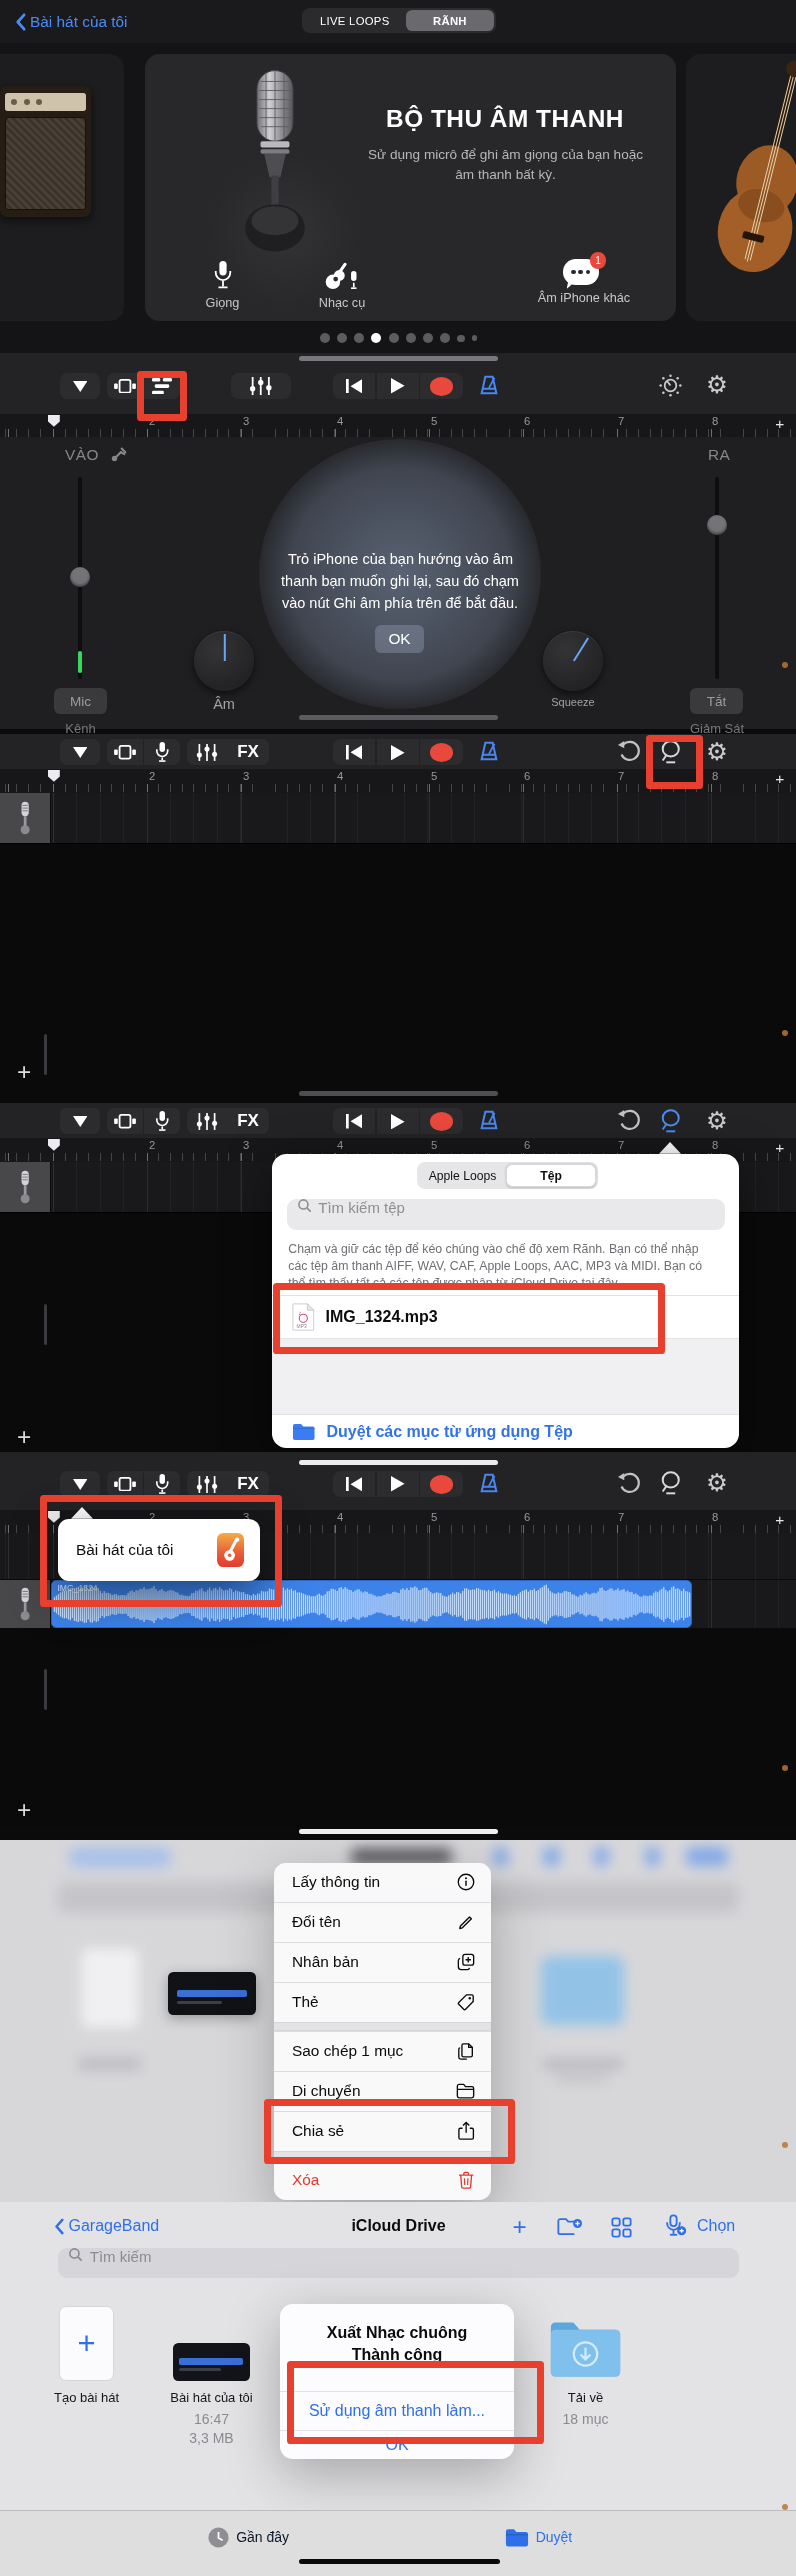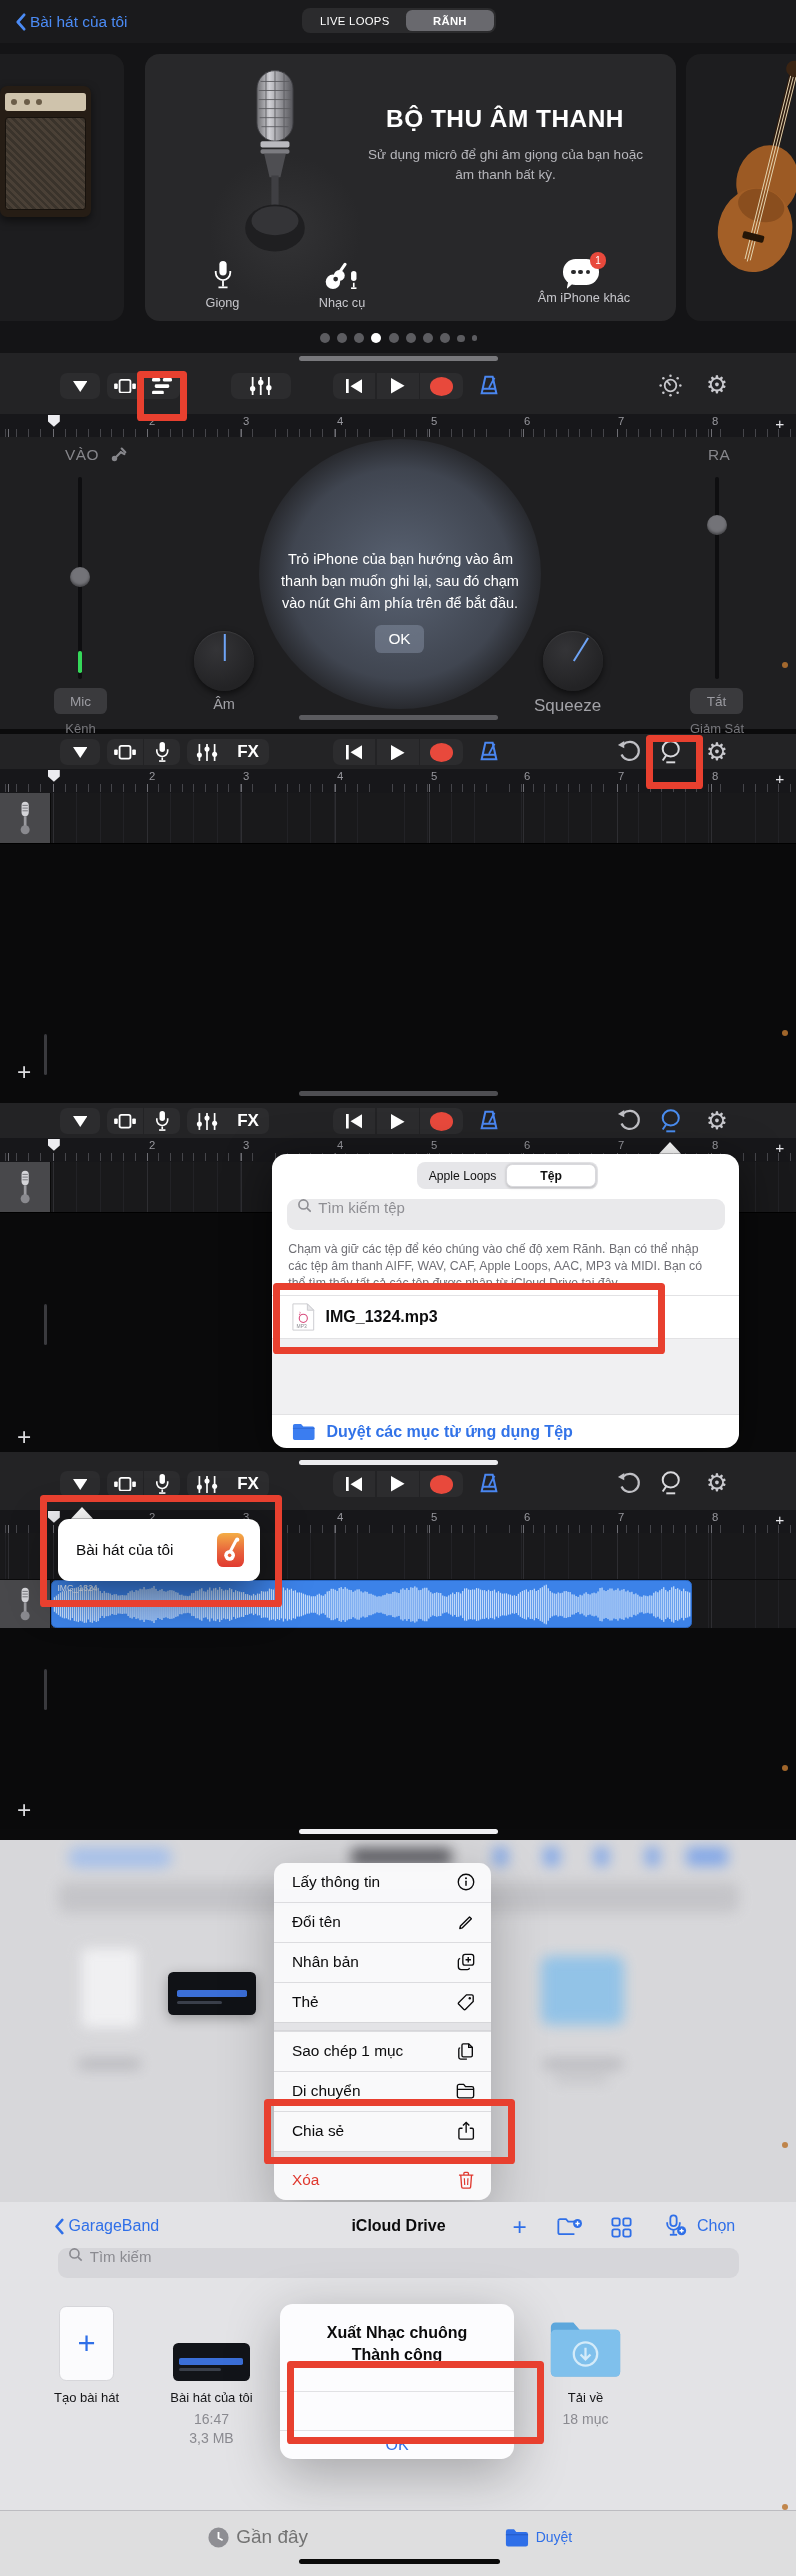--- a/index.html
+++ b/index.html
@@ -308,21 +308,21 @@
       <div class="gb-grey-btn" style="left:690px;top:251px;width:53px;height:26px;">Tắt</div>
       <div class="abs gb-dim" style="left:681px;top:284px;width:72px;text-align:center;">Giảm Sát</div>
 
       <div class="knob" style="left:194px;top:194px;">
         <div class="ptr" style="transform:rotate(180deg);"></div>
       </div>
       <div class="abs" style="left:194px;top:259px;width:60px;text-align:center;color:#a2a2a7;font-size:14.5px;">Âm</div>
       <div class="knob" style="left:543px;top:194px;">
         <div class="ptr" style="transform:rotate(-148deg);"></div>
       </div>
-      <div class="abs" style="left:534px;top:259px;width:78px;text-align:left;color:#a2a2a7;font-size:17px;">Squeeze</div>
+      <div class="abs" style="left:534px;top:259px;width:78px;text-align:center;color:#a2a2a7;font-size:11px;">Squeeze</div>
 
       <div class="abs" style="left:259px;top:1.8px;width:282px;height:270px;border-radius:50%;background:radial-gradient(ellipse at center,rgba(125,140,165,.62) 0%,rgba(104,116,138,.45) 55%,rgba(90,100,120,.12) 72%,transparent 80%);"></div>
       <div class="abs" style="left:263px;top:114px;width:275px;text-align:center;color:#fff;font-size:14.5px;">Trỏ iPhone của bạn hướng vào âm</div>
       <div class="abs" style="left:255px;top:136px;width:290px;text-align:center;color:#fff;font-size:14.5px;">thanh bạn muốn ghi lại, sau đó chạm</div>
       <div class="abs" style="left:255px;top:158px;width:290px;text-align:center;color:#fff;font-size:14.5px;">vào nút Ghi âm phía trên để bắt đầu.</div>
       <div class="abs flex" style="left:375px;top:188px;width:49px;height:28px;background:rgba(140,150,170,.45);border-radius:6.3px;color:#fff;font-size:15.4px;">OK</div>
 
       <div class="handle" style="left:299px;top:278px;width:199px;background:#5b5b5f;"></div>
       <div class="odot" style="top:225px;"></div>
     </div>
@@ -1174,20 +1174,21 @@
       <div class="abs" style="left:6.3px;top:25px;width:42px;height:2.7px;background:#3a3f4a;border-radius:1.8px;"></div>
     </div>
     <div class="tile-label" style="left:161px;top:188px;width:101px;">Bài hát của tôi</div>
     <div class="tile-sub" style="left:161px;top:209px;width:101px;">16:47</div>
     <div class="tile-sub" style="left:161px;top:228px;width:101px;">3,3 MB</div>
 
     <div class="alert" style="left:280px;top:102px;width:234px;height:155px;">
       <div class="abs" style="left:0;top:20px;width:234px;text-align:center;font-size:16px;font-weight:bold;color:#0b0b0c;">Xuất Nhạc chuông</div>
       <div class="abs" style="left:0;top:42px;width:234px;text-align:center;font-size:16px;font-weight:bold;color:#0b0b0c;">Thành công</div>
       <div class="hairline" style="left:0;top:87px;width:234px;"></div>
+      <div class="abs flex" style="left:0;top:88px;width:234px;height:38px;color:#2f6fe8;font-size:16px;">Sử dụng âm thanh làm...</div>
       <div class="hairline" style="left:0;top:126px;width:234px;"></div>
       <div class="abs flex" style="left:0;top:127px;width:234px;height:28px;color:#2f6fe8;font-size:16px;">OK</div>
     </div>
 
     <div class="abs" style="left:547px;top:116px;width:77px;height:63px;">
       <svg width="77" height="63" viewBox="0 0 85 70">
         <path d="M4 10 a5 5 0 0 1 5-5 h20 l7 8 h40 a5 5 0 0 1 5 5 v42 a5 5 0 0 1-5 5 H9 a5 5 0 0 1-5-5 z" fill="#5da7dc"></path>
         <path d="M4 18 a5 5 0 0 1 5-5 h67 a5 5 0 0 1 5 5 v42 a5 5 0 0 1-5 5 H9 a5 5 0 0 1-5-5 z" fill="#7fc0ec"></path>
         <circle cx="42.5" cy="40" r="13" fill="none" stroke="#d4ebf9" stroke-width="2.5"></circle>
         <path d="M42.5 33 v12 M37 40.5 l5.5 5.5 5.5-5.5" fill="none" stroke="#d4ebf9" stroke-width="2.5"></path>
@@ -1198,21 +1199,21 @@
 
     <div class="red-frame" style="left:287px;top:159px;width:243px;height:69px;"></div>
     <div class="odot" style="top:302px;"></div>
 
     <div class="abs" style="left:0;top:308px;width:797px;height:66px;background:#dededf;border-top:0.9px solid #bcbcc0;">
       <div class="abs flex" style="left:208px;top:14.5px;height:23.5px;gap:7.2px;">
         <svg width="21" height="21" viewBox="0 0 23 23">
             <circle cx="11.5" cy="11.5" r="11" fill="#8e8e93"></circle>
             <path d="M11.5 5.5 v6.5 l4.5 2.5" fill="none" stroke="#fff" stroke-width="2"></path>
           </svg>
-        <span style="color:#737373;font-size:19px;">Gần đây</span>
+        <span style="color:#0f172a;font-size:14px;">Gần đây</span>
       </div>
       <div class="abs flex" style="left:505px;top:14.5px;height:23.5px;gap:7.2px;">
         <svg width="23.5" height="19" viewBox="0 0 26 21">
             <path d="M1 4 a2.5 2.5 0 0 1 2.5-2.5 h6.5 l2.5 3 h10.5 A2.5 2.5 0 0 1 25.5 7 v11 a2.5 2.5 0 0 1-2.5 2.5 h-19.5 A2.5 2.5 0 0 1 1 18 z" fill="#2f6fe8"></path>
             <path d="M1 7.5 h24.5" stroke="#2457c0" stroke-width="1"></path>
           </svg>
         <span class="blue" style="font-size:14px;">Duyệt</span>
       </div>
       <div class="abs" style="left:299px;top:48px;width:201px;height:5.4px;border-radius:2.7px;background:#0a0a0a;"></div>
     </div>

